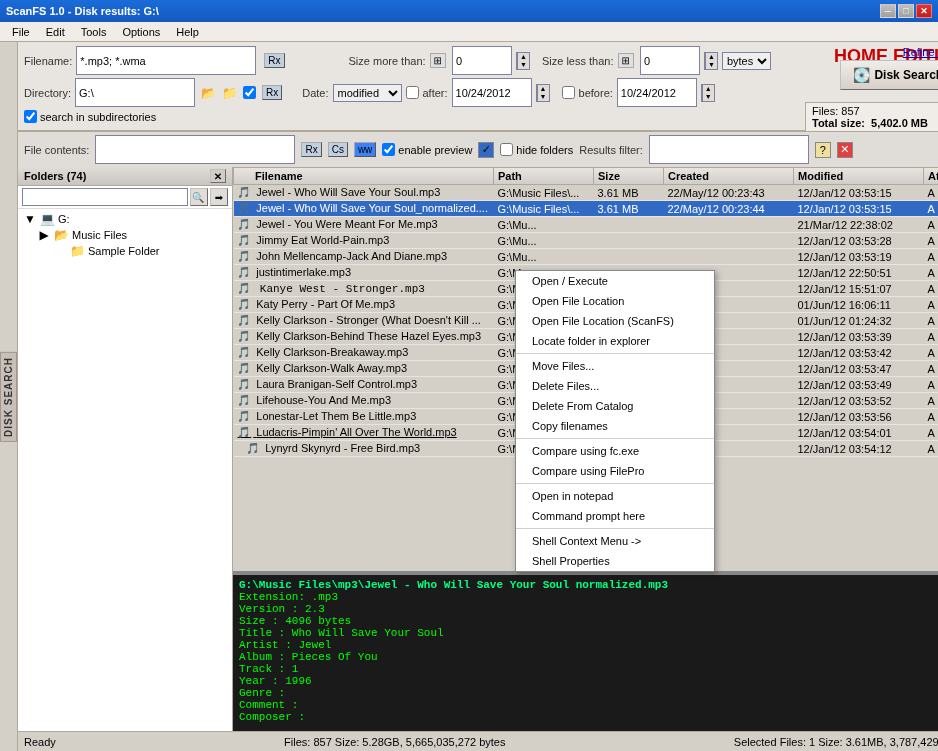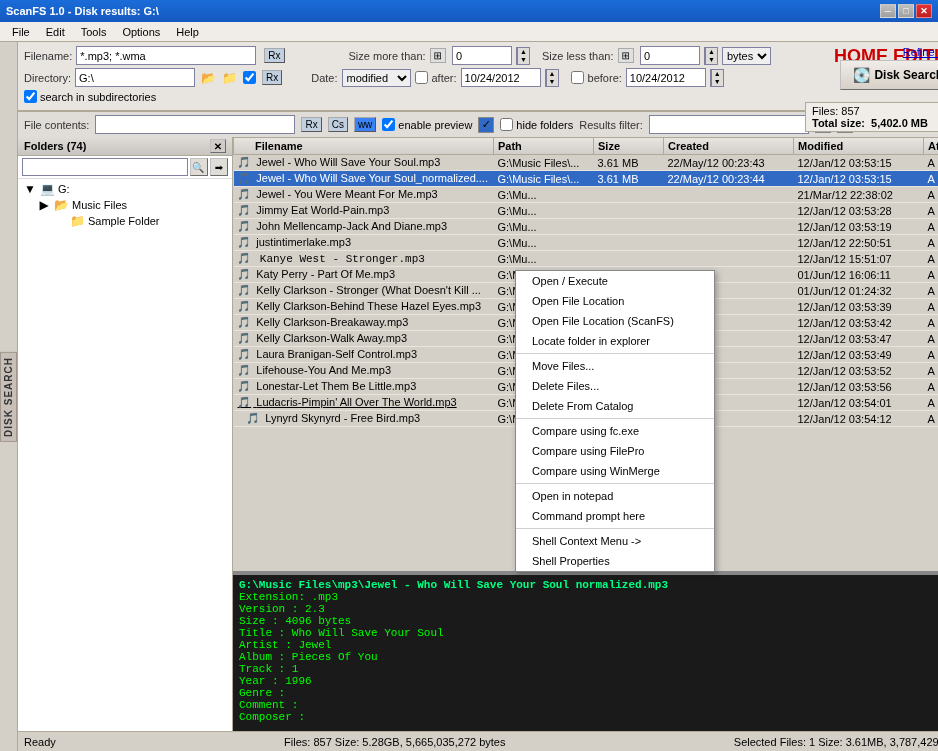--- a/index.html
+++ b/index.html
@@ -118,21 +118,21 @@
       display: flex;
       align-items: center;
       gap: 4px;
       margin-bottom: 3px;
     }
     .label {
       font-size: 11px;
       color: #333;
     }
     .input-field {
-      height: 19px;
+      height: 29px;
       border: 1px solid #8080a0;
       background: white;
       padding: 1px 3px;
       font-size: 11px;
     }
     .filename-input { width: 180px; }
     .size-input { width: 60px; }
     .directory-input { width: 120px; }
     .date-input { width: 80px; }
 
@@ -436,21 +436,21 @@
         </button>
       </div>
 
       <div class="search-row">
         <span class="label">Directory:</span>
         <input type="text" class="input-field directory-input" value="G:\" style="">
         <span style="font-size:12px; cursor:pointer; margin-left:2px;">📂</span>
         <span style="font-size:12px; cursor:pointer; margin-left:2px;">📁</span>
         <input type="checkbox" checked="" style="margin-left: 2px;">
         <span style="font-size:10px; background:#c0d0e0; padding:1px 3px; border:1px outset #aaa; cursor:pointer; margin-left:2px;">Rx</span>
-        <span class="label" style="margin-left:25px;">Date:</span>
+        <span class="label" style="margin-left:16px;">Date:</span>
         <select style="height:18px; font-size:11px; border:1px solid #8080a0;">
           <option>modified</option>
           <option>created</option>
           <option>accessed</option>
         </select>
         <input type="checkbox" style="">
         <span class="label">after:</span>
         <input type="text" class="input-field date-input" value="10/24/2012" style="">
         <div class="spinner">
           <div class="spinner-up">▲</div>
@@ -762,23 +762,23 @@
 
 <div class="context-menu" style="left: 515px; top: 270px;" id="context-menu">
 <div class="context-menu-item">Open / Execute</div>
     <div class="context-menu-item">Open File Location</div>
     <div class="context-menu-item">Open File Location (ScanFS)</div>
     <div class="context-menu-item">Locate folder in explorer</div>
     <div class="context-menu-separator"></div>
     <div class="context-menu-item">Move Files...</div>
     <div class="context-menu-item">Delete Files...</div>
     <div class="context-menu-item">Delete From Catalog</div>
+    <div class="context-menu-item">Copy filenames</div>
     <div class="context-menu-separator"></div>
     <div class="context-menu-item">Compare using fc.exe</div>
     <div class="context-menu-item">Compare using FilePro</div>
-    <div class="context-menu-item">Compare using WinMerge</div>
     <div class="context-menu-separator"></div>
     <div class="context-menu-item">Open in notepad</div>
     <div class="context-menu-item">Command prompt here</div>
     <div class="context-menu-separator"></div>
     <div class="context-menu-item">Shell Context Menu -&gt;</div>
     <div class="context-menu-item">Shell Properties</div>
   </div>
 
 </body></html>

